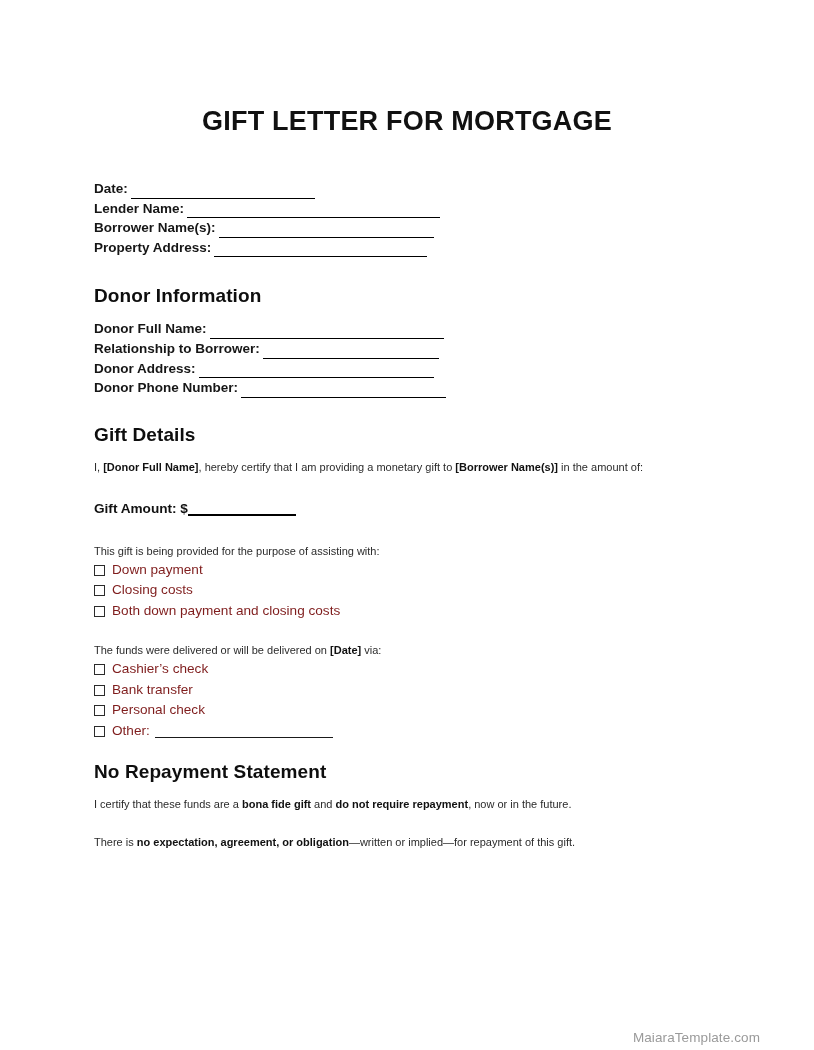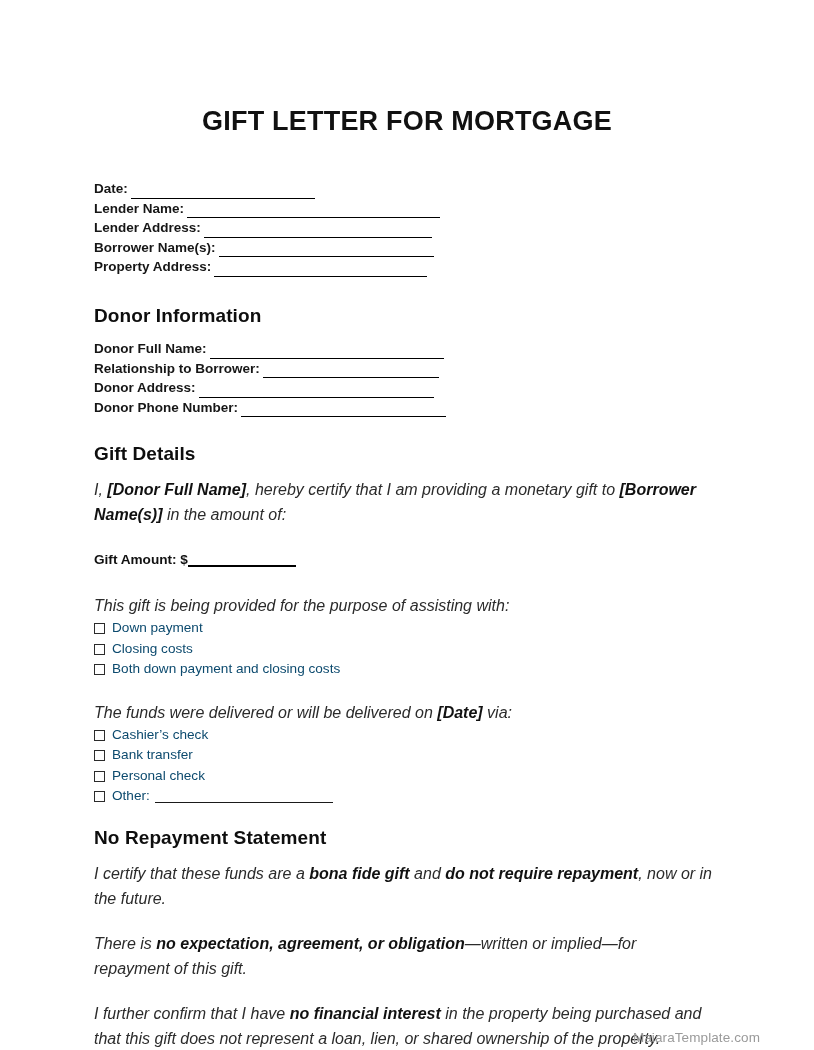--- a/index.html
+++ b/index.html
@@ -73,26 +73,25 @@
     font-size: 19px;
     font-weight: bold;
     color: #0e0e0e;
     margin: 0;
     line-height: 26px;
     letter-spacing: 0.1px;
   }
 
   
   .para {
-    font-size: 16px;
-    line-height: 25px;
+    font-size: 11px;
+    line-height: 18px;
     color: #2b2b2b;
     margin: 0;
     font-weight: normal;
-    font-style: italic;
   }
   .para b, .bold {
     font-weight: bold;
     color: #111111;
   }
 
   
   .amount-row {
     display: flex;
     align-items: flex-end;
@@ -101,21 +100,21 @@
     color: #111111;
     height: 20px;
   }
   .amount-row .blank-line { border-bottom-width: 2px; }
 
   
   .check-row {
     display: flex;
     align-items: center;
     font-size: 13.6px;
-    color: #0c4a6e;
+    color: #7f1d1d;
     line-height: 20.5px;
     height: 20.5px;
   }
   .checkbox {
     display: inline-block;
     width: 9px;
     height: 9px;
     border: 1.2px solid #2b2b2b;
     background: #ffffff;
     margin-right: 7px;
@@ -157,24 +156,20 @@
     <div class="field-group">
       <div class="field-row">
         <span class="field-label">Date:</span>
         <span class="blank-line" style="width:184px"></span>
       </div>
       <div class="field-row">
         <span class="field-label">Lender Name:</span>
         <span class="blank-line" style="width:253px"></span>
       </div>
       <div class="field-row">
-        <span class="field-label">Lender Address:</span>
-        <span class="blank-line" style="width:228px"></span>
-      </div>
-      <div class="field-row">
         <span class="field-label">Borrower Name(s):</span>
         <span class="blank-line" style="width:215px"></span>
       </div>
       <div class="field-row">
         <span class="field-label">Property Address:</span>
         <span class="blank-line" style="width:213px"></span>
       </div>
     </div>
 
     <div class="sp-26"></div>
@@ -263,19 +258,18 @@
     <div class="sp-10"></div>
 
     <p class="para"><span>I certify that these funds are a </span><b>bona fide gift</b><span> and </span><b>do not require repayment</b><span>, now or in the future.</span></p>
 
     <div class="sp-20"></div>
 
     <p class="para"><span>There is </span><b>no expectation, agreement, or obligation</b><span>—written or implied—for repayment of this gift.</span></p>
 
     <div class="sp-20"></div>
 
-    <p class="para"><span>I further confirm that I have </span><b>no financial interest</b><span> in the property being purchased and that this gift does not represent a loan, lien, or shared ownership of the property.</span></p>
 
   </div>
 
   <div class="footer-mark">MaiaraTemplate.com</div>
 
 </div>
 
 </body></html>

